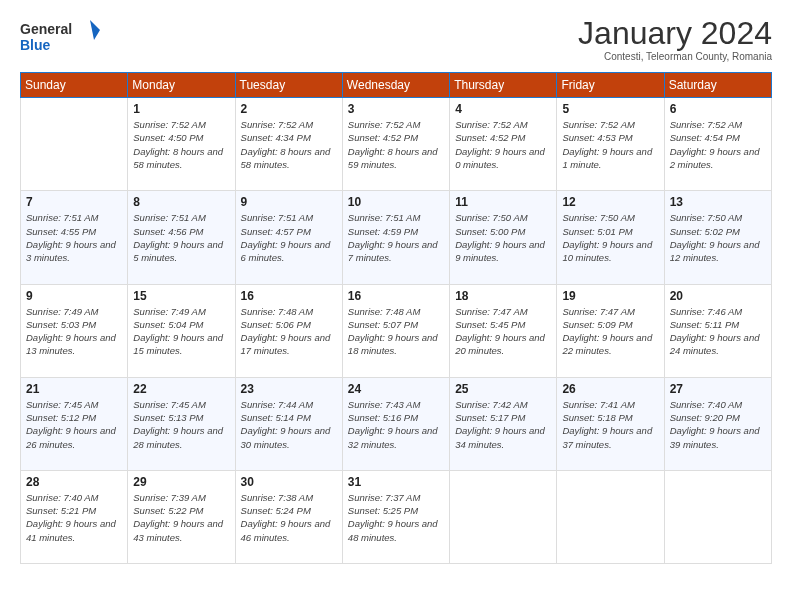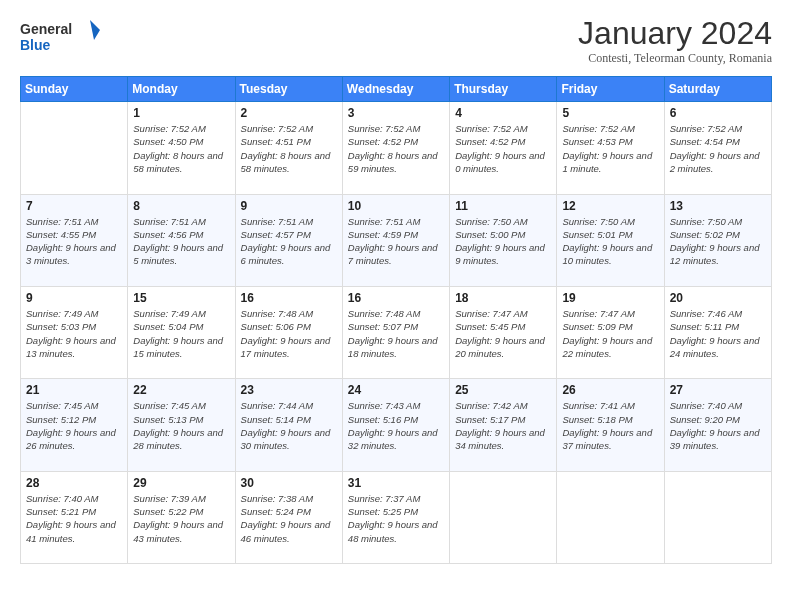--- a/index.html
+++ b/index.html
@@ -31,36 +31,35 @@
     .title-block {
       text-align: right;
     }
     .month-title {
       font-size: 32px;
       font-weight: normal;
       color: #333;
       line-height: 1.1;
     }
     .subtitle {
-      font-size: 12px;
+      font-size: 10px;
       color: #555;
-      font-family: Liberation Serif, serif;
     }
     .calendar {
       flex: 1;
       border: 1px solid #ccc;
       border-collapse: collapse;
       width: 100%;
       table-layout: fixed;
     }
     .calendar th {
-      background: #3b82f6;
+      background: #c2410c;
       color: #fff;
       font-size: 12px;
-      font-weight: bold;
+      font-weight: normal;
       padding: 5px 4px;
       text-align: left;
       border: 1px solid #1e78d0;
     }
     .calendar td {
       border: 1px solid #ddd;
       vertical-align: top;
       padding: 4px 5px;
       font-size: 10px;
       color: #333;
@@ -125,21 +124,21 @@
           <td>
             <span class="day-number">1</span>
             <div class="day-info">Sunrise: 7:52 AM
 Sunset: 4:50 PM
 Daylight: 8 hours
 and 58 minutes.</div>
           </td>
           <td>
             <span class="day-number">2</span>
             <div class="day-info">Sunrise: 7:52 AM
-Sunset: 4:51 PM
+Sunset: 4:34 PM
 Daylight: 8 hours
 and 58 minutes.</div>
           </td>
           <td>
             <span class="day-number">3</span>
             <div class="day-info">Sunrise: 7:52 AM
 Sunset: 4:52 PM
 Daylight: 8 hours
 and 59 minutes.</div>
           </td>

